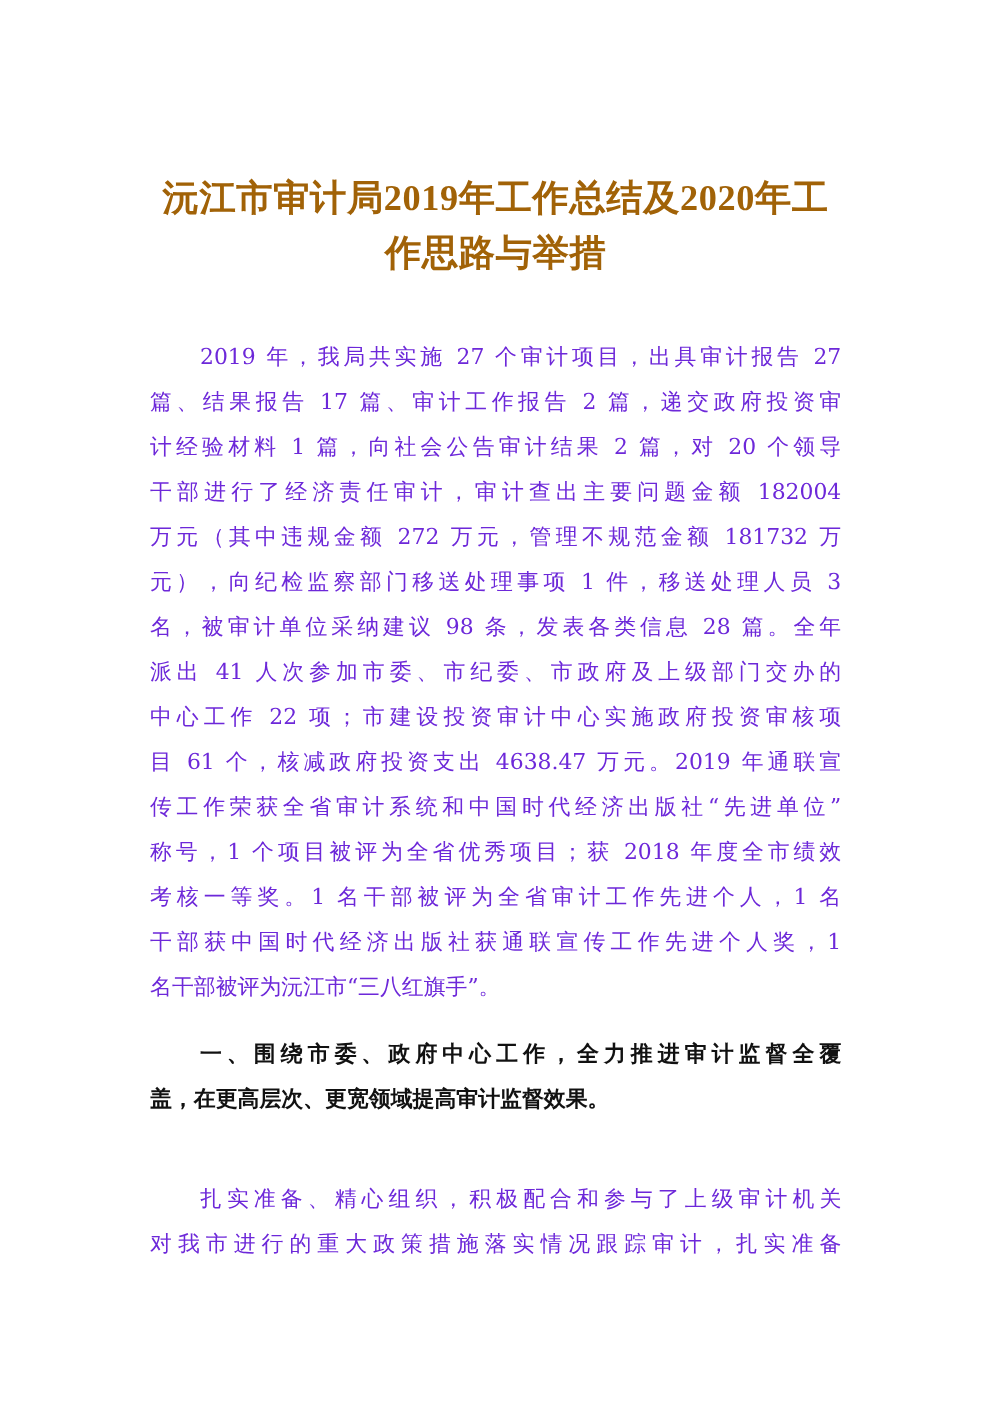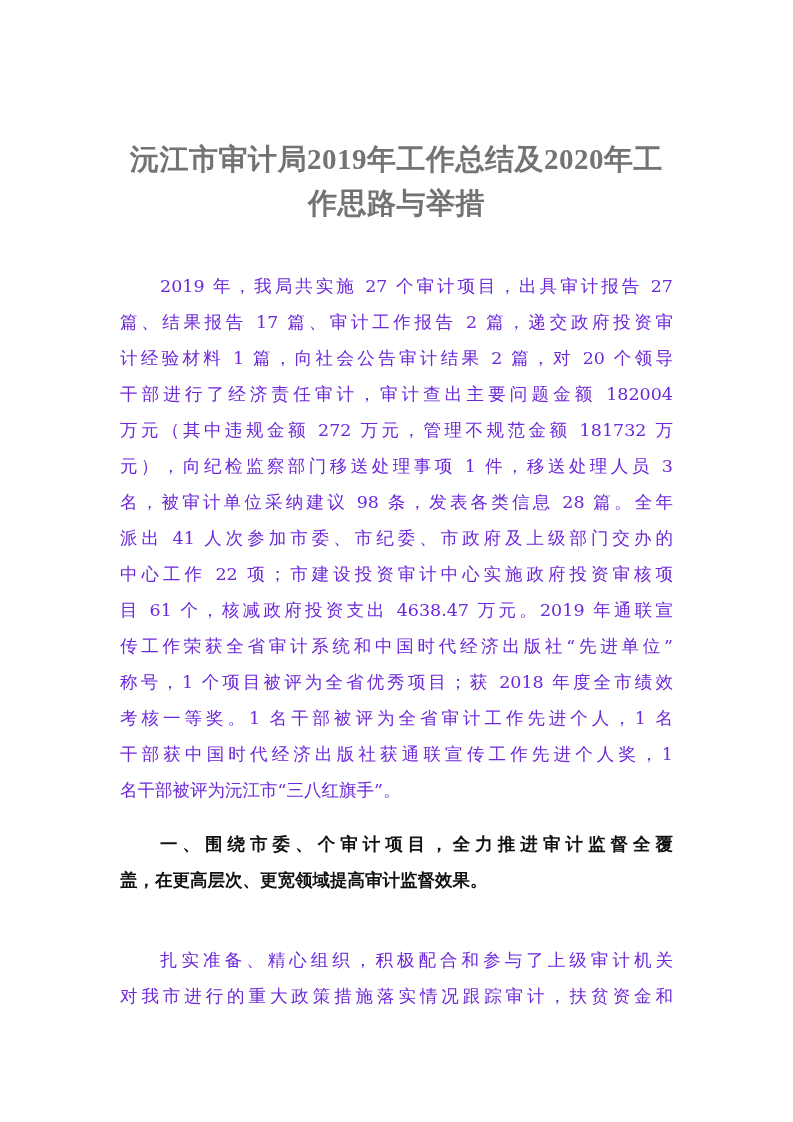--- a/index.html
+++ b/index.html
@@ -1,21 +1,21 @@
 <!DOCTYPE html>
 <html><head>
 <meta charset="utf-8">
 <style>
   html, body { margin: 0; padding: 0; background: #ffffff; }
   body { width: 793px; height: 1122px; position: relative; overflow: hidden;
          font-family: "DejaVu Serif", "Liberation Serif", serif; color: #111; }
   .page { position: absolute; left: 0; top: 0; width: 793px; height: 1122px; background: #fff; }
   .title { position: absolute; left: 110px; width: 573px; text-align: center;
            font-family: "Liberation Serif", "DejaVu Serif", serif; font-weight: bold;
-           font-size: 29px; line-height: 46px; letter-spacing: 0.5px; color: #737373; white-space: nowrap; }
+           font-size: 29px; line-height: 46px; letter-spacing: 0.5px; color: #a16207; white-space: nowrap; }
   .t1 { top: 136px; }
   .t2 { top: 180px; }
   .line { position: absolute; left: 120px; width: 553px; height: 36px;
           font-size: 17.5px; line-height: 36px; white-space: nowrap;
           text-align: justify; text-align-last: justify; color: #6d28d9; }
   .line.indent { left: 160px; width: 513px; }
   .line.last { text-align-last: left; }
   .h1 { font-family: "DejaVu Sans", "Liberation Sans", sans-serif; font-weight: bold; font-size: 17.5px; color: #111; }
   .h2 { font-weight: bold; font-size: 17.5px; color: #111; }
 </style>
@@ -39,23 +39,23 @@
     <div class="line" style="top:556px">中心工作 22 项；市建设投资审计中心实施政府投资审核项</div>
     <div class="line" style="top:592px">目 61 个，核减政府投资支出 4638.47 万元。2019 年通联宣</div>
     <div class="line" style="top:628px">传工作荣获全省审计系统和中国时代经济出版社“先进单位”</div>
     <div class="line" style="top:664px">称号，1 个项目被评为全省优秀项目；获 2018 年度全市绩效</div>
     <div class="line" style="top:700px">考核一等奖。1 名干部被评为全省审计工作先进个人，1 名</div>
     <div class="line" style="top:736px">干部获中国时代经济出版社获通联宣传工作先进个人奖，1</div>
     <div class="line last" style="top:772px">名干部被评为沅江市“三八红旗手”。</div>
   </div>
 
   <div>
-    <div class="line indent h1" style="top:826px">一、围绕市委、个审计项目，全力推进审计监督全覆</div>
+    <div class="line indent h1" style="top:826px">一、围绕市委、政府中心工作，全力推进审计监督全覆</div>
     <div class="line last h1" style="top:862px">盖，在更高层次、更宽领域提高审计监督效果。</div>
   </div>
 
 
   <div>
     <div class="line indent" style="top:942px">扎实准备、精心组织，积极配合和参与了上级审计机关</div>
-    <div class="line" style="top:978px">对我市进行的重大政策措施落实情况跟踪审计，扶贫资金和</div>
+    <div class="line" style="top:978px">对我市进行的重大政策措施落实情况跟踪审计，扎实准备</div>
   </div>
 
 </div>
 
 </body></html>

